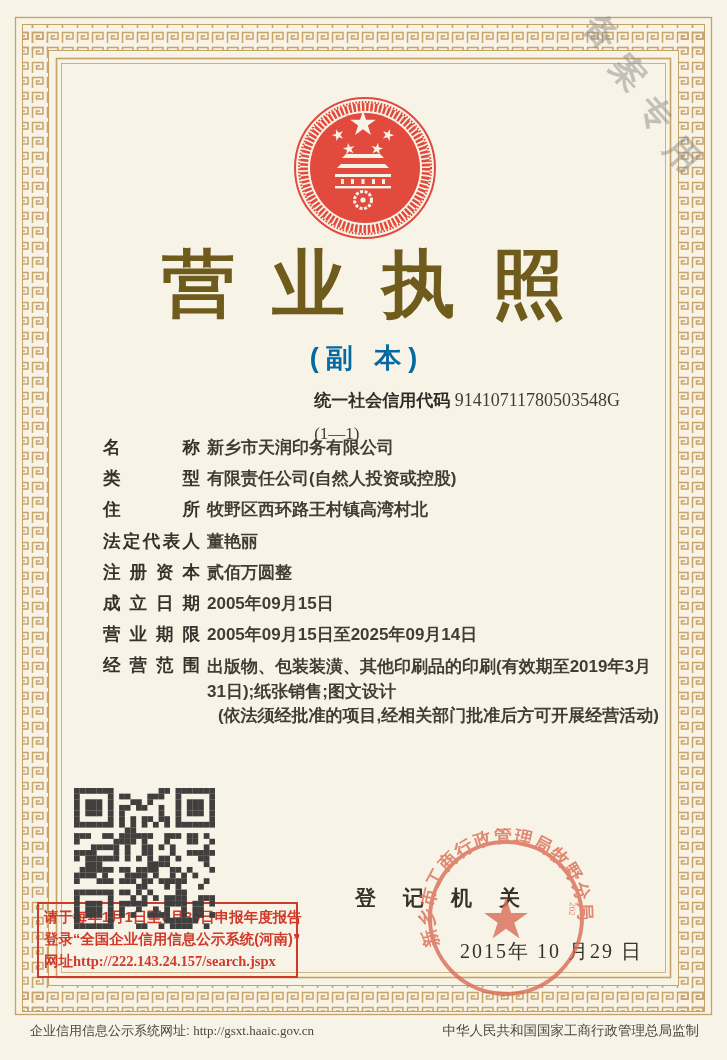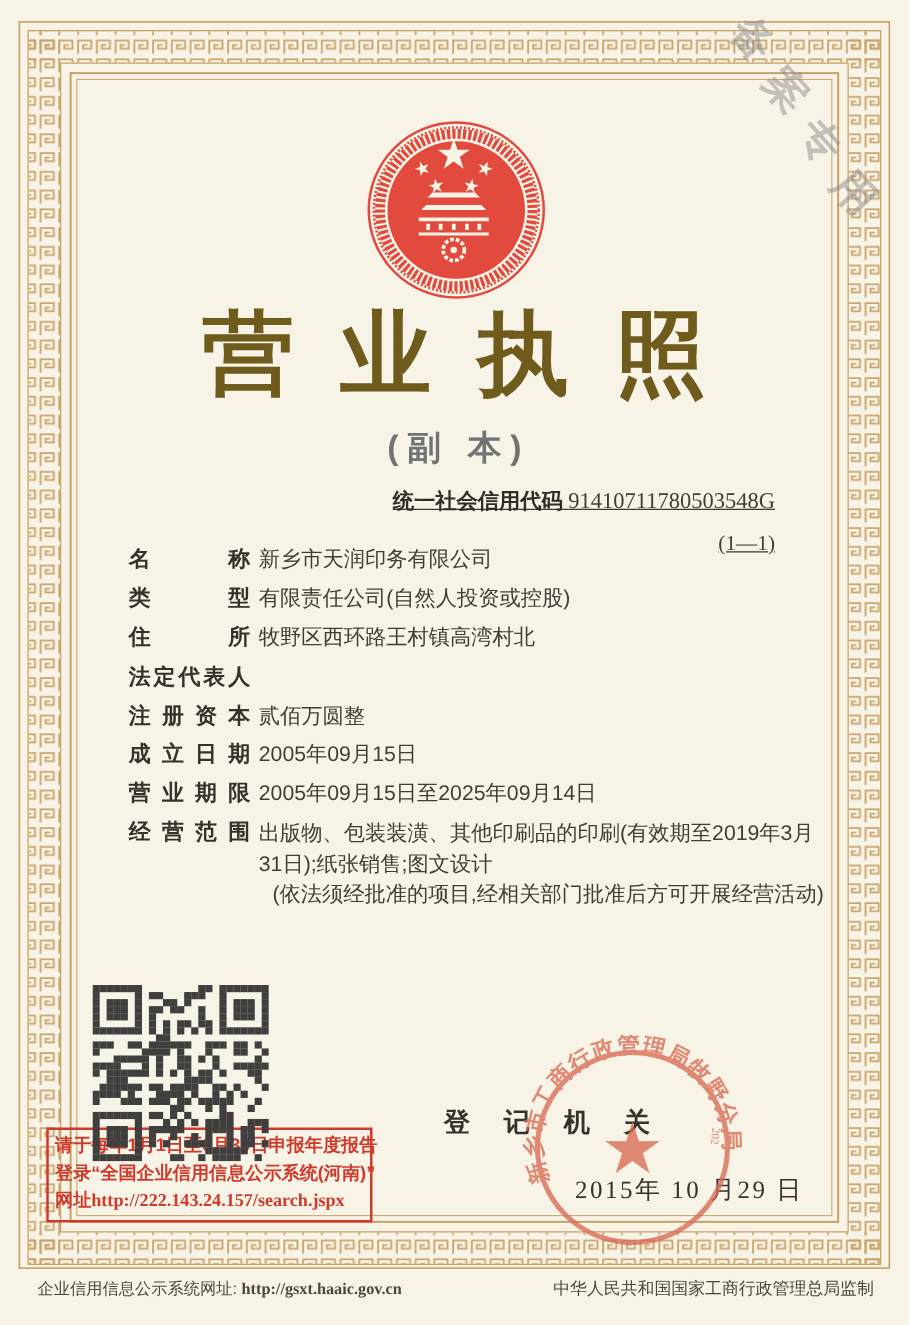--- a/index.html
+++ b/index.html
@@ -18,35 +18,35 @@
   
   #emblem{left:285px;top:90px;}
   
   .title{
     left:0;top:246px;width:727px;text-align:center;
     font-size:73px;font-weight:700;color:#6f5b1c;
     letter-spacing:37px;text-indent:37px;line-height:1.05;
   }
   .subtitle{
     left:0;top:340px;width:727px;text-align:center;
-    font-size:27px;font-weight:600;color:#737373;letter-spacing:7px;text-indent:7px;
-  }
-  
-  .code-block{right:107px;top:389px;text-align:right;line-height:22px;text-decoration:underline;}
+    font-size:27px;font-weight:600;color:#0369a1;letter-spacing:7px;text-indent:7px;
+  }
+  
+  .code-block{right:107px;top:389px;text-align:left;line-height:22px;}
   .code-label{font-weight:700;font-size:17px;color:#2f2d27;}
   .code-num{font-family:"Liberation Serif",serif;font-size:18px;color:#403d35;}
   .page-no{font-family:"Liberation Serif",serif;font-size:17px;color:#403d35;margin-top:11px;}
   
   #fields{left:103px;top:437px;width:560px;}
   .row{display:flex;align-items:flex-start;margin-bottom:9.4px;}
   .flabel{
     flex:0 0 97px;display:flex;justify-content:space-between;
     font-weight:700;font-size:17.5px;color:#35322b;line-height:21.8px;margin-right:7px;
   }
-  .fvalue{width:452px;font-size:17px;color:#403d35;line-height:21.8px;}
+  .fvalue{width:452px;font-size:17px;color:#403d35;line-height:21.8px;font-weight:bold;}
   .row.scope .fvalue{line-height:24.4px;}
   .vnote{display:block;text-align:right;}
   
   #qr{left:74px;top:788px;z-index:4;}
   .stamp{
     left:37px;top:902px;width:247px;z-index:3;
     border:2.5px solid #cf3a2b;padding:2px 5px 3px 5px;
     color:#cf3a2b;font-size:14.5px;font-weight:600;line-height:22.2px;white-space:nowrap;
   }
   .stamp .num{font-family:"Liberation Serif",serif;font-weight:700;}
@@ -55,21 +55,21 @@
     left:341px;top:884px;font-size:21px;font-weight:700;color:#35322b;
     letter-spacing:27px;white-space:nowrap;z-index:2;margin-left:14px;
   }
   .reg-date{
     left:460px;top:938px;font-size:20px;color:#35322b;z-index:2;
     font-family:"Liberation Serif",serif;letter-spacing:2px;white-space:nowrap;
   }
   #seal{left:418px;top:828px;z-index:5;}
   
   .footer-left{left:30px;top:1022px;font-size:13px;color:#4b473d;}
-  .footer-left .num{font-family:"Liberation Serif",serif;font-weight:bold;}
+  .footer-left .num{font-family:"Liberation Serif",serif;}
   .footer-right{right:28px;top:1022px;font-size:13.5px;color:#4b473d;margin-left:30px;}
   svg{display:block;}
 </style>
 </head>
 <body>
 
 <svg class="abs" width="727" height="1060" viewBox="0 0 727 1060" style="left:0;top:0;z-index:1;">
   <defs>
     <pattern id="meander" width="15" height="15" patternUnits="userSpaceOnUse">
       <path d="M2.5,13 V2.5 H13 V9 H6.5 V6 H10" fill="none" stroke="#c9a46a" stroke-width="1.5"></path>
@@ -169,20 +169,24 @@
   </div>
 
   <div class="row">
     <span class="flabel">
         <span>法</span>
         <span>定</span>
         <span>代</span>
         <span>表</span>
         <span>人</span>
       </span>
+    <span class="fvalue">
+      <span class="vmain">董艳丽</span>
+      
+    </span>
   </div>
 
   <div class="row">
     <span class="flabel">
         <span>注</span>
         <span>册</span>
         <span>资</span>
         <span>本</span>
       </span>
     <span class="fvalue">

